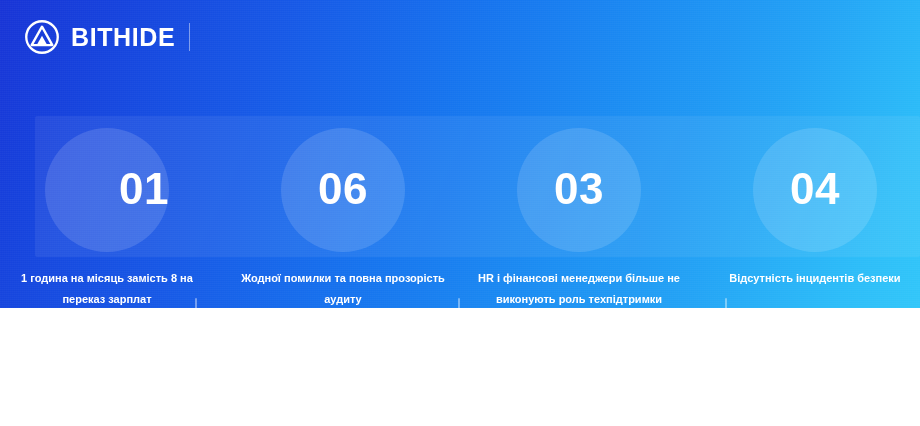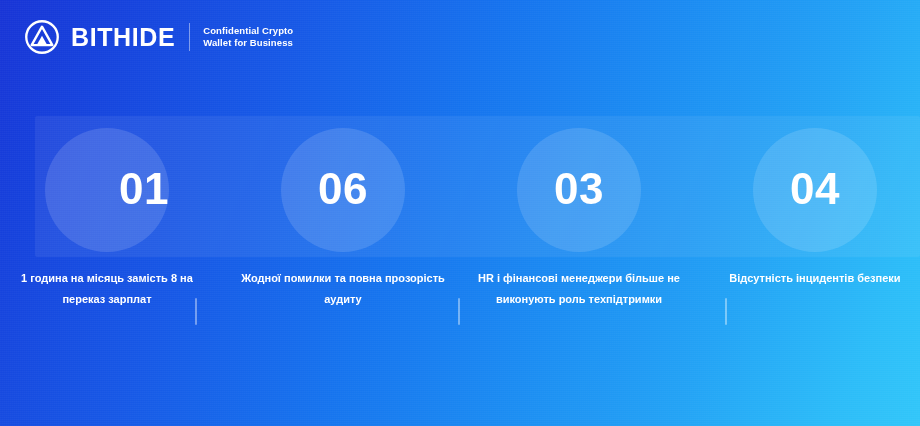--- a/index.html
+++ b/index.html
@@ -6,21 +6,21 @@
 
   html, body {
     width:920px; height:426px;
     overflow:hidden;
     font-family:"Liberation Sans", sans-serif;
   }
 
   #stage {
     position:relative;
     width:920px;
-    height:426px;
+    height:308px;
     background:
       linear-gradient(115deg,
         #1733d6 0%,
         #1540dc 10%,
         #1658e6 28%,
         #1573ee 46%,
         #1a8bf2 62%,
         #22a3f5 78%,
         #2bbcf8 92%,
         #31c6f9 100%);
@@ -135,24 +135,20 @@
   <div id="band"></div>
 
   <div id="logo">
     <svg id="logo-mark" viewBox="0 0 40 40">
       <circle cx="20" cy="20" r="17.5" fill="none" stroke="#ffffff" stroke-width="2.6"></circle>
       <path d="M20 8.5 L31.5 29 L8.5 29 Z" fill="none" stroke="#ffffff" stroke-width="2.6" stroke-linejoin="round"></path>
       <path d="M20 18.5 L25.5 28.2 L14.5 28.2 Z" fill="#ffffff"></path>
     </svg>
     <div id="logo-word">BITHIDE</div>
     <div id="logo-sep"></div>
-    <div id="logo-tag">
-      <div>Confidential Crypto</div>
-      <div>Wallet for Business</div>
-    </div>
   </div>
 
   <div class="circle" id="circle-0">
     <span class="circle-num">01</span>
   </div>
   <div class="circle" id="circle-1">
     <span class="circle-num">06</span>
   </div>
   <div class="circle" id="circle-2">
     <span class="circle-num">03</span>

